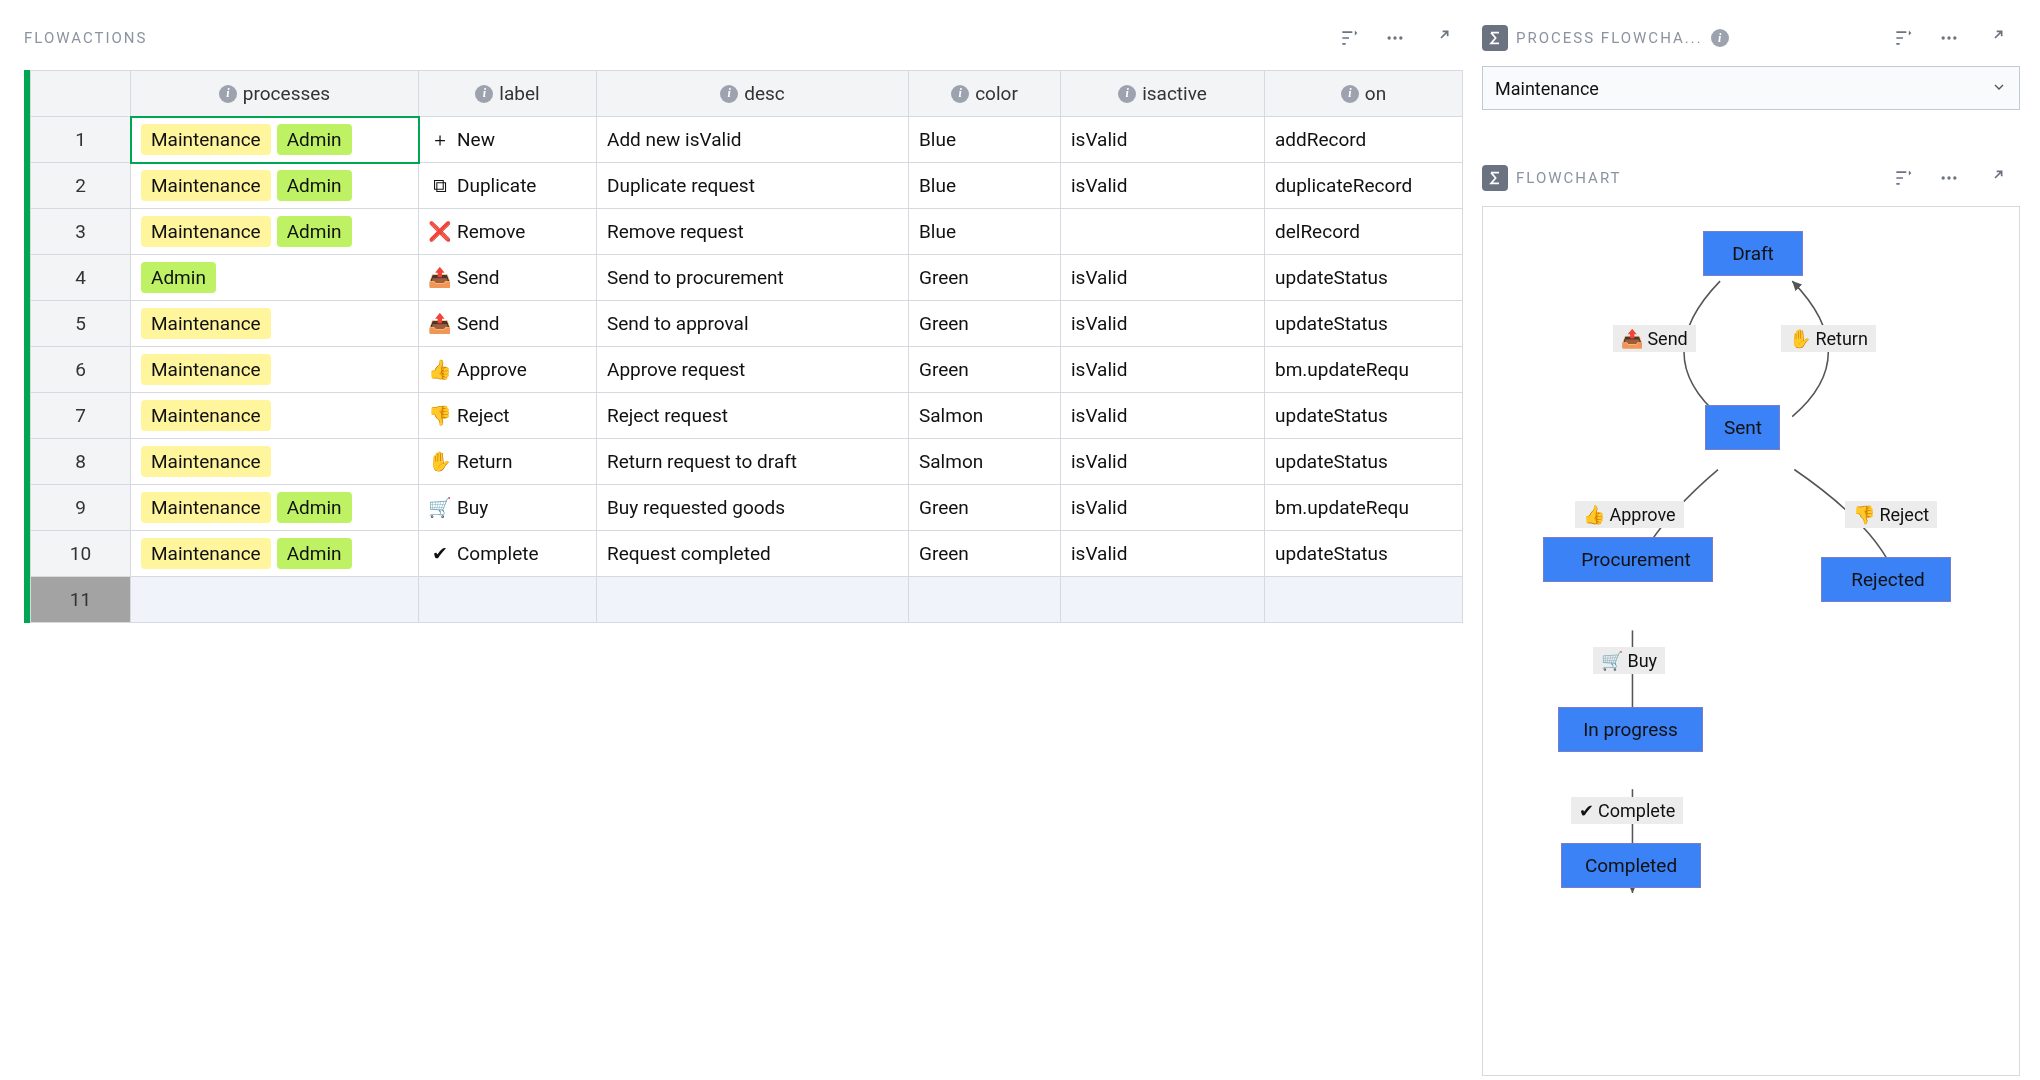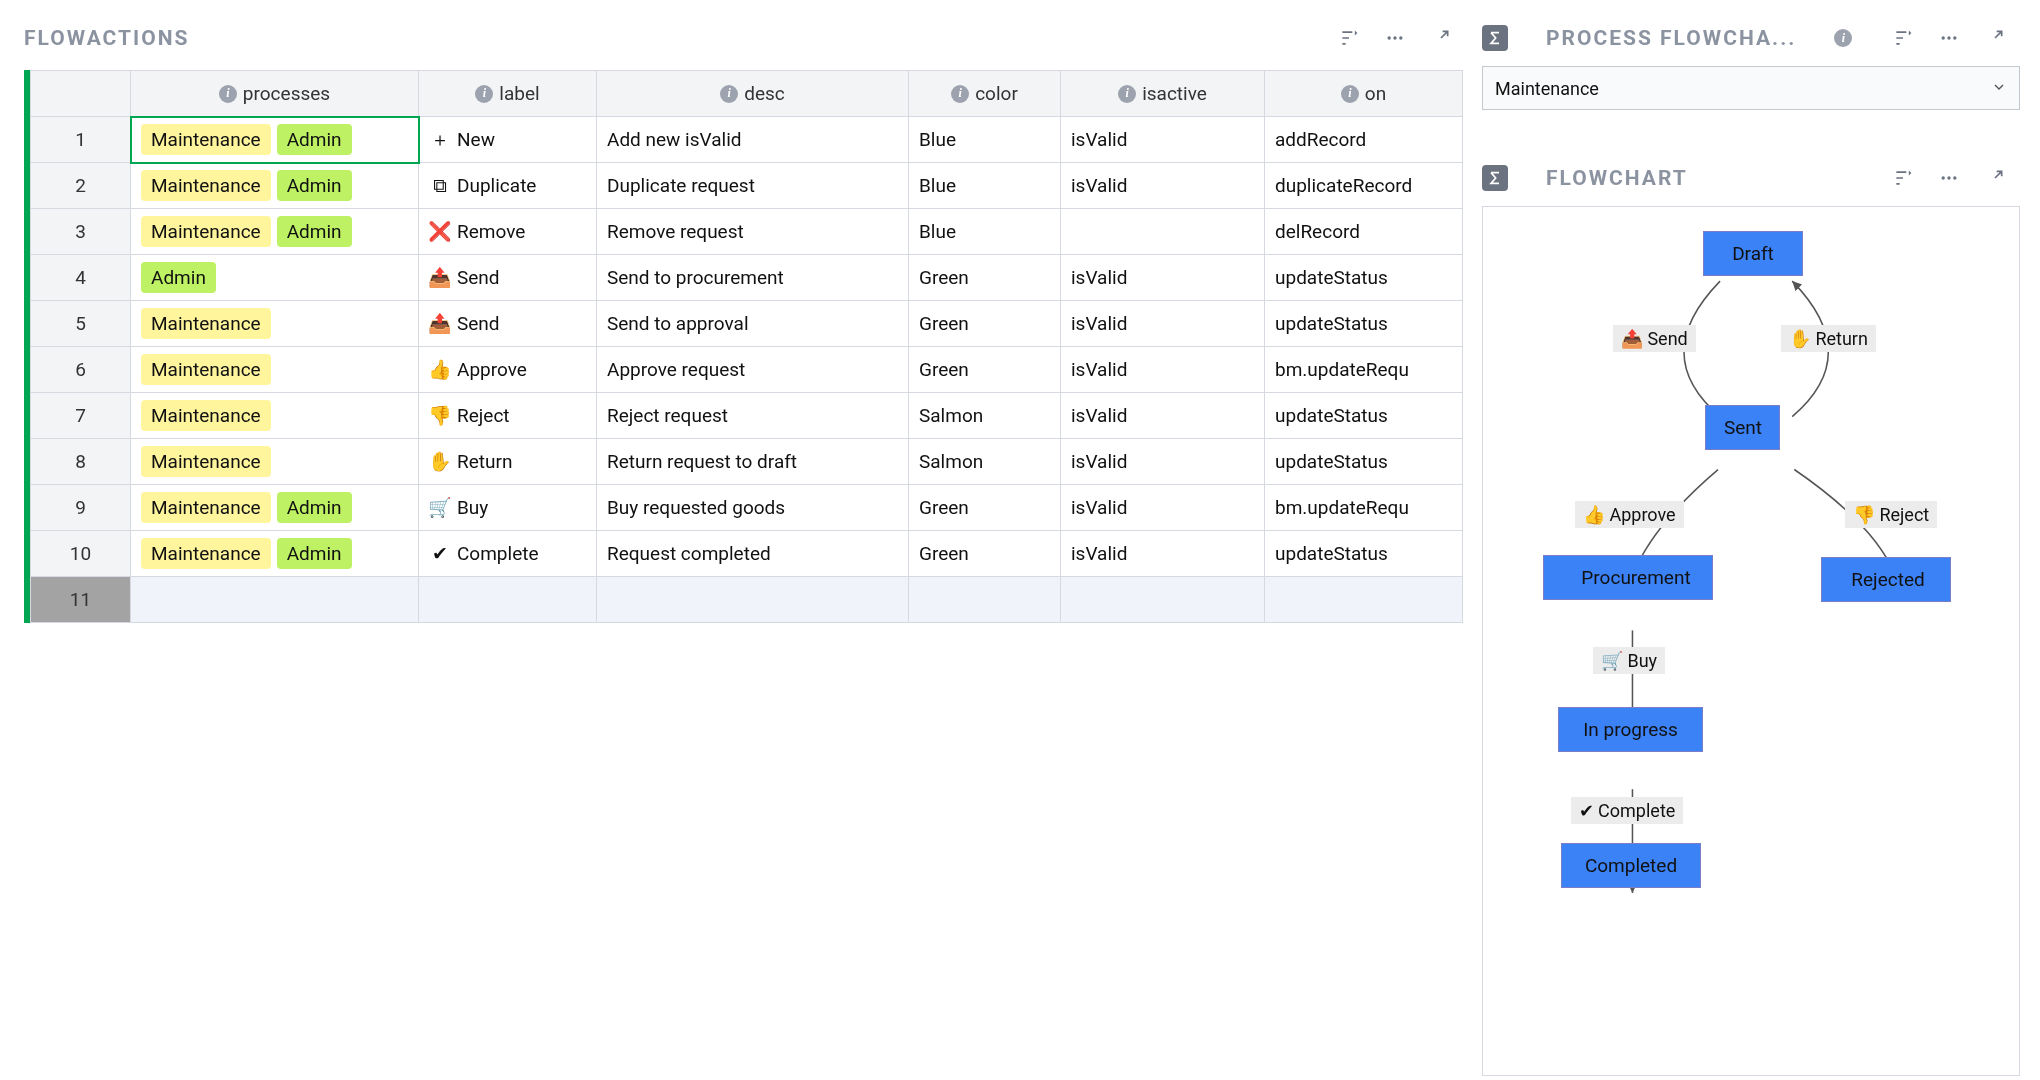--- a/index.html
+++ b/index.html
@@ -1,21 +1,21 @@
 <!DOCTYPE html>
 <html><head>
 <meta charset="utf-8">
 <style>
   * { box-sizing: border-box; margin: 0; padding: 0; }
   html, body { width: 100%; height: 100%; font-family: -apple-system, BlinkMacSystemFont, "Segoe UI", Roboto, sans-serif; font-size: 18px; color: #111; background: #fff; }
   .app { display: flex; width: 2040px; height: 1080px; }
   .left-panel { flex: 0 0 1466px; padding: 18px 0 0 24px; display: flex; flex-direction: column; overflow: hidden; border-right: none; }
   .right-panel { flex: 1; display: flex; flex-direction: column; padding: 18px 20px 0 16px; }
   .panel-header { display: flex; align-items: center; height: 40px; }
-  .panel-title { color: #8b93a1; font-size: 21px; letter-spacing: 2px; font-weight: 700; }
+  .panel-title { color: #8b93a1; font-size: 15px; letter-spacing: 2px; font-weight: 400; }
   .panel-icons { margin-left: auto; display: flex; gap: 24px; align-items: center; padding-right: 14px; }
   .icon-btn { color: #6b7280; cursor: pointer; display: inline-flex; align-items: center; justify-content: center; width: 22px; height: 22px; }
   .icon-btn svg { width: 20px; height: 20px; }
   .sigma-badge { width: 26px; height: 26px; background: #6b7280; border-radius: 4px; display:flex; align-items:center; justify-content:center; color:#fff; margin-right: 8px; }
   .sigma-badge svg { width:16px; height:16px; }
   .info-circle { width:18px; height:18px; border-radius:50%; background:#9ca3af; display:inline-flex; align-items:center; justify-content:center; color:#fff; font-size:12px; font-weight:700; font-style: italic; font-family: Georgia, serif; margin-right:6px; }
   .table-wrap { margin-top: 12px; display:flex; border-left: 6px solid #00a651; overflow:hidden; }
   table { border-collapse: collapse; table-layout: fixed; }
   th, td { border: 1px solid #d6d9df; height: 46px; padding: 0 10px; text-align: left; vertical-align: middle; white-space: nowrap; overflow: hidden; font-size: 19px; }
   th { background: #f3f4f6; font-weight: 400; color:#333; }
@@ -37,21 +37,21 @@
   tr.selected-row td.proc-cell { outline: 2px solid #00a651; outline-offset:-1px; }
   tr.empty-row td { background:#f1f3fb; }
   tr.empty-row td.rownum { background:#a3a3a3; }
   .right-section { margin-bottom: 4px; }
   .select-box { margin-top: 8px; border:1px solid #c4c8d0; background:#f9fafb; height:44px; display:flex; align-items:center; padding:0 12px; cursor:pointer; }
   .select-box .chev { margin-left:auto; color:#555; }
   .flowchart-area { margin-top: 8px; border:1px solid #d6d9df; flex:1; position:relative; background:#fff; }
   .fc-node { position:absolute; background:#3b82f6; border:1px solid #7a7ec9; padding: 10px 18px; font-size:19px; text-align:center; }
   .fc-action { position:absolute; background:#ececec; padding:3px 8px; font-size:18px; display:flex; align-items:center; gap:4px; }
   svg.fc-lines { position:absolute; inset:0; width:100%; height:100%; pointer-events:none; }
-  .right-panel .panel-header { margin-top:0;gap:30px; }
+  .right-panel .panel-header { margin-top:0; }
   .right-panel .sec2 { margin-top: 44px; }
 </style>
 </head>
 <body>
 
 <div class="app">
 
   <div class="left-panel">
     <div class="panel-header">
       <span class="panel-title">FLOWACTIONS</span>
@@ -372,21 +372,21 @@
 
           <path d="M302 248 Q380 300 400 348" fill="none" stroke="#555" stroke-width="1.5" marker-end="url(#arrow)"></path>
 
           <path d="M145 400 L145 498" fill="none" stroke="#555" stroke-width="1.5" marker-end="url(#arrow)"></path>
 
           <path d="M145 550 L145 648" fill="none" stroke="#555" stroke-width="1.5" marker-end="url(#arrow)"></path>
         </svg>
 
         <div class="fc-node" style="left:220px; top:24px; width:100px;"><span>Draft</span></div>
         <div class="fc-node" style="left:222px; top:198px; width:75px;"><span>Sent</span></div>
-        <div class="fc-node" style="left:60px; top:348px; width:170px;padding-left:34px;"><span>Procurement</span></div>
+        <div class="fc-node" style="left:60px; top:330px; width:170px;padding-left:34px;"><span>Procurement</span></div>
         <div class="fc-node" style="left:338px; top:350px; width:130px;padding-left:22px;"><span>Rejected</span></div>
         <div class="fc-node" style="left:75px; top:500px; width:145px;"><span>In progress</span></div>
         <div class="fc-node" style="left:78px; top:636px; width:140px;"><span>Completed</span></div>
 
         <div class="fc-action" style="left:130px; top:118px;">
             <span>📤</span>
             <span>Send</span>
           </div>
         <div class="fc-action" style="left:298px; top:118px;">
             <span>✋</span>

